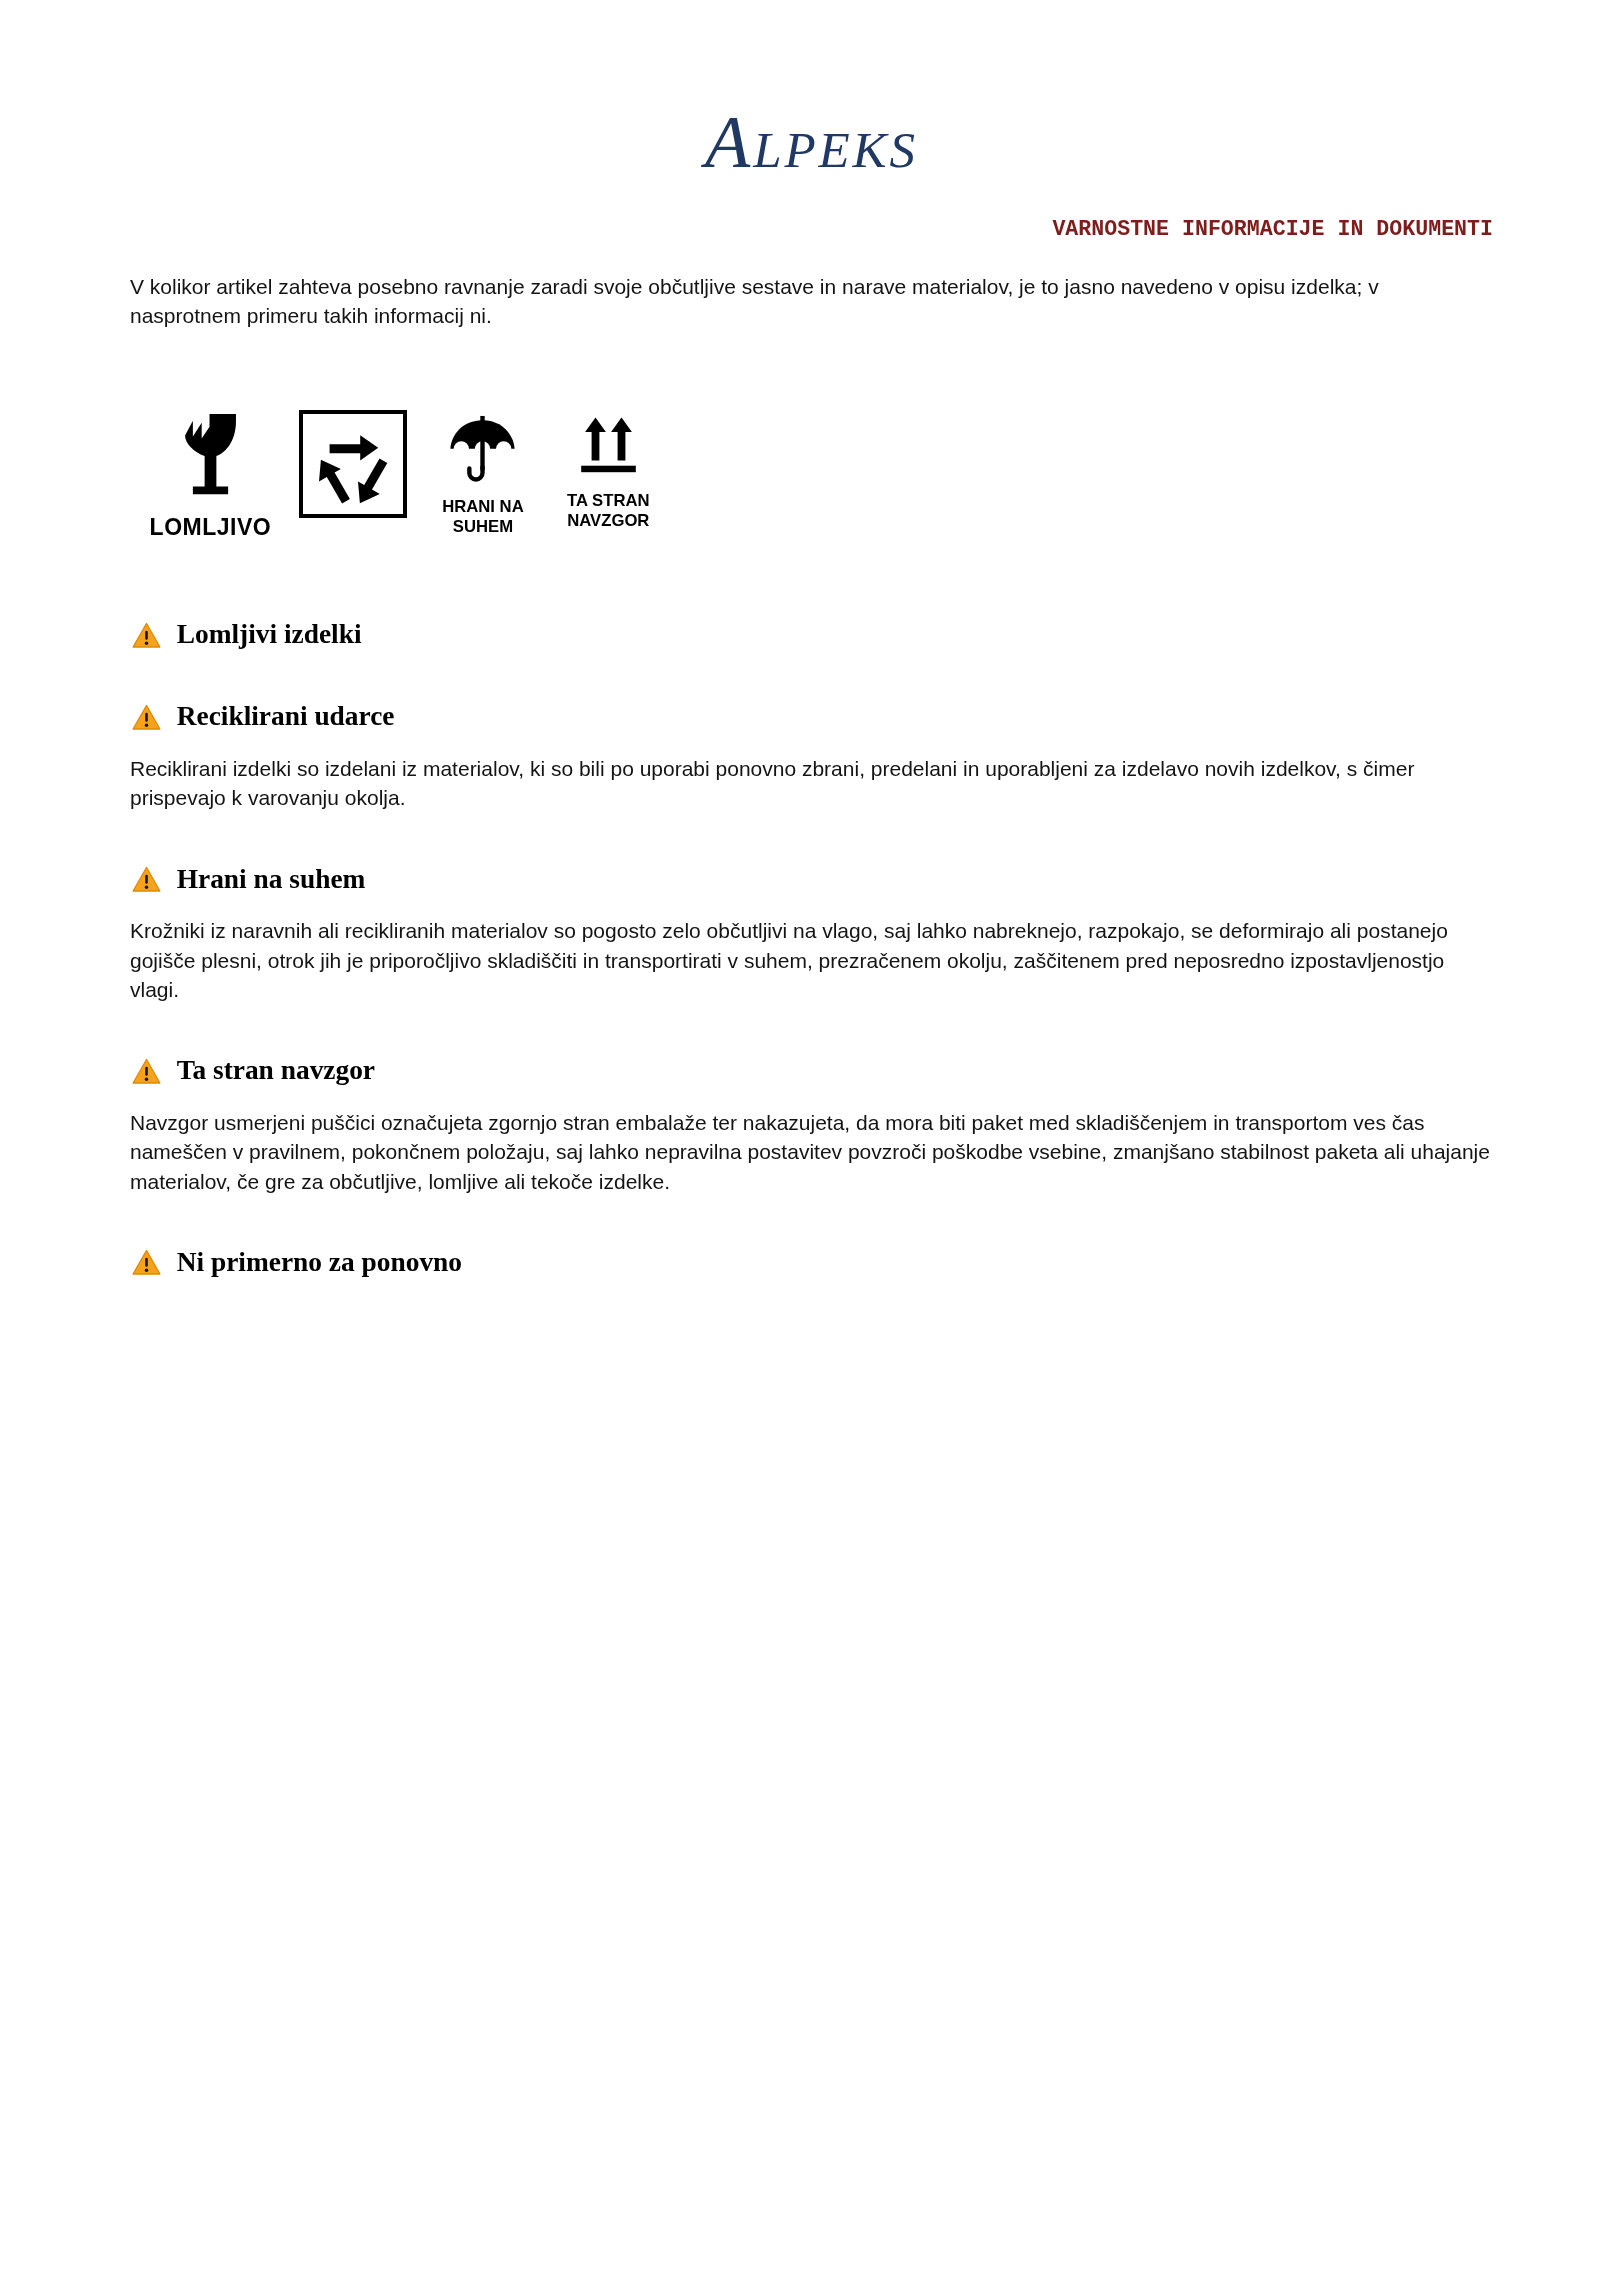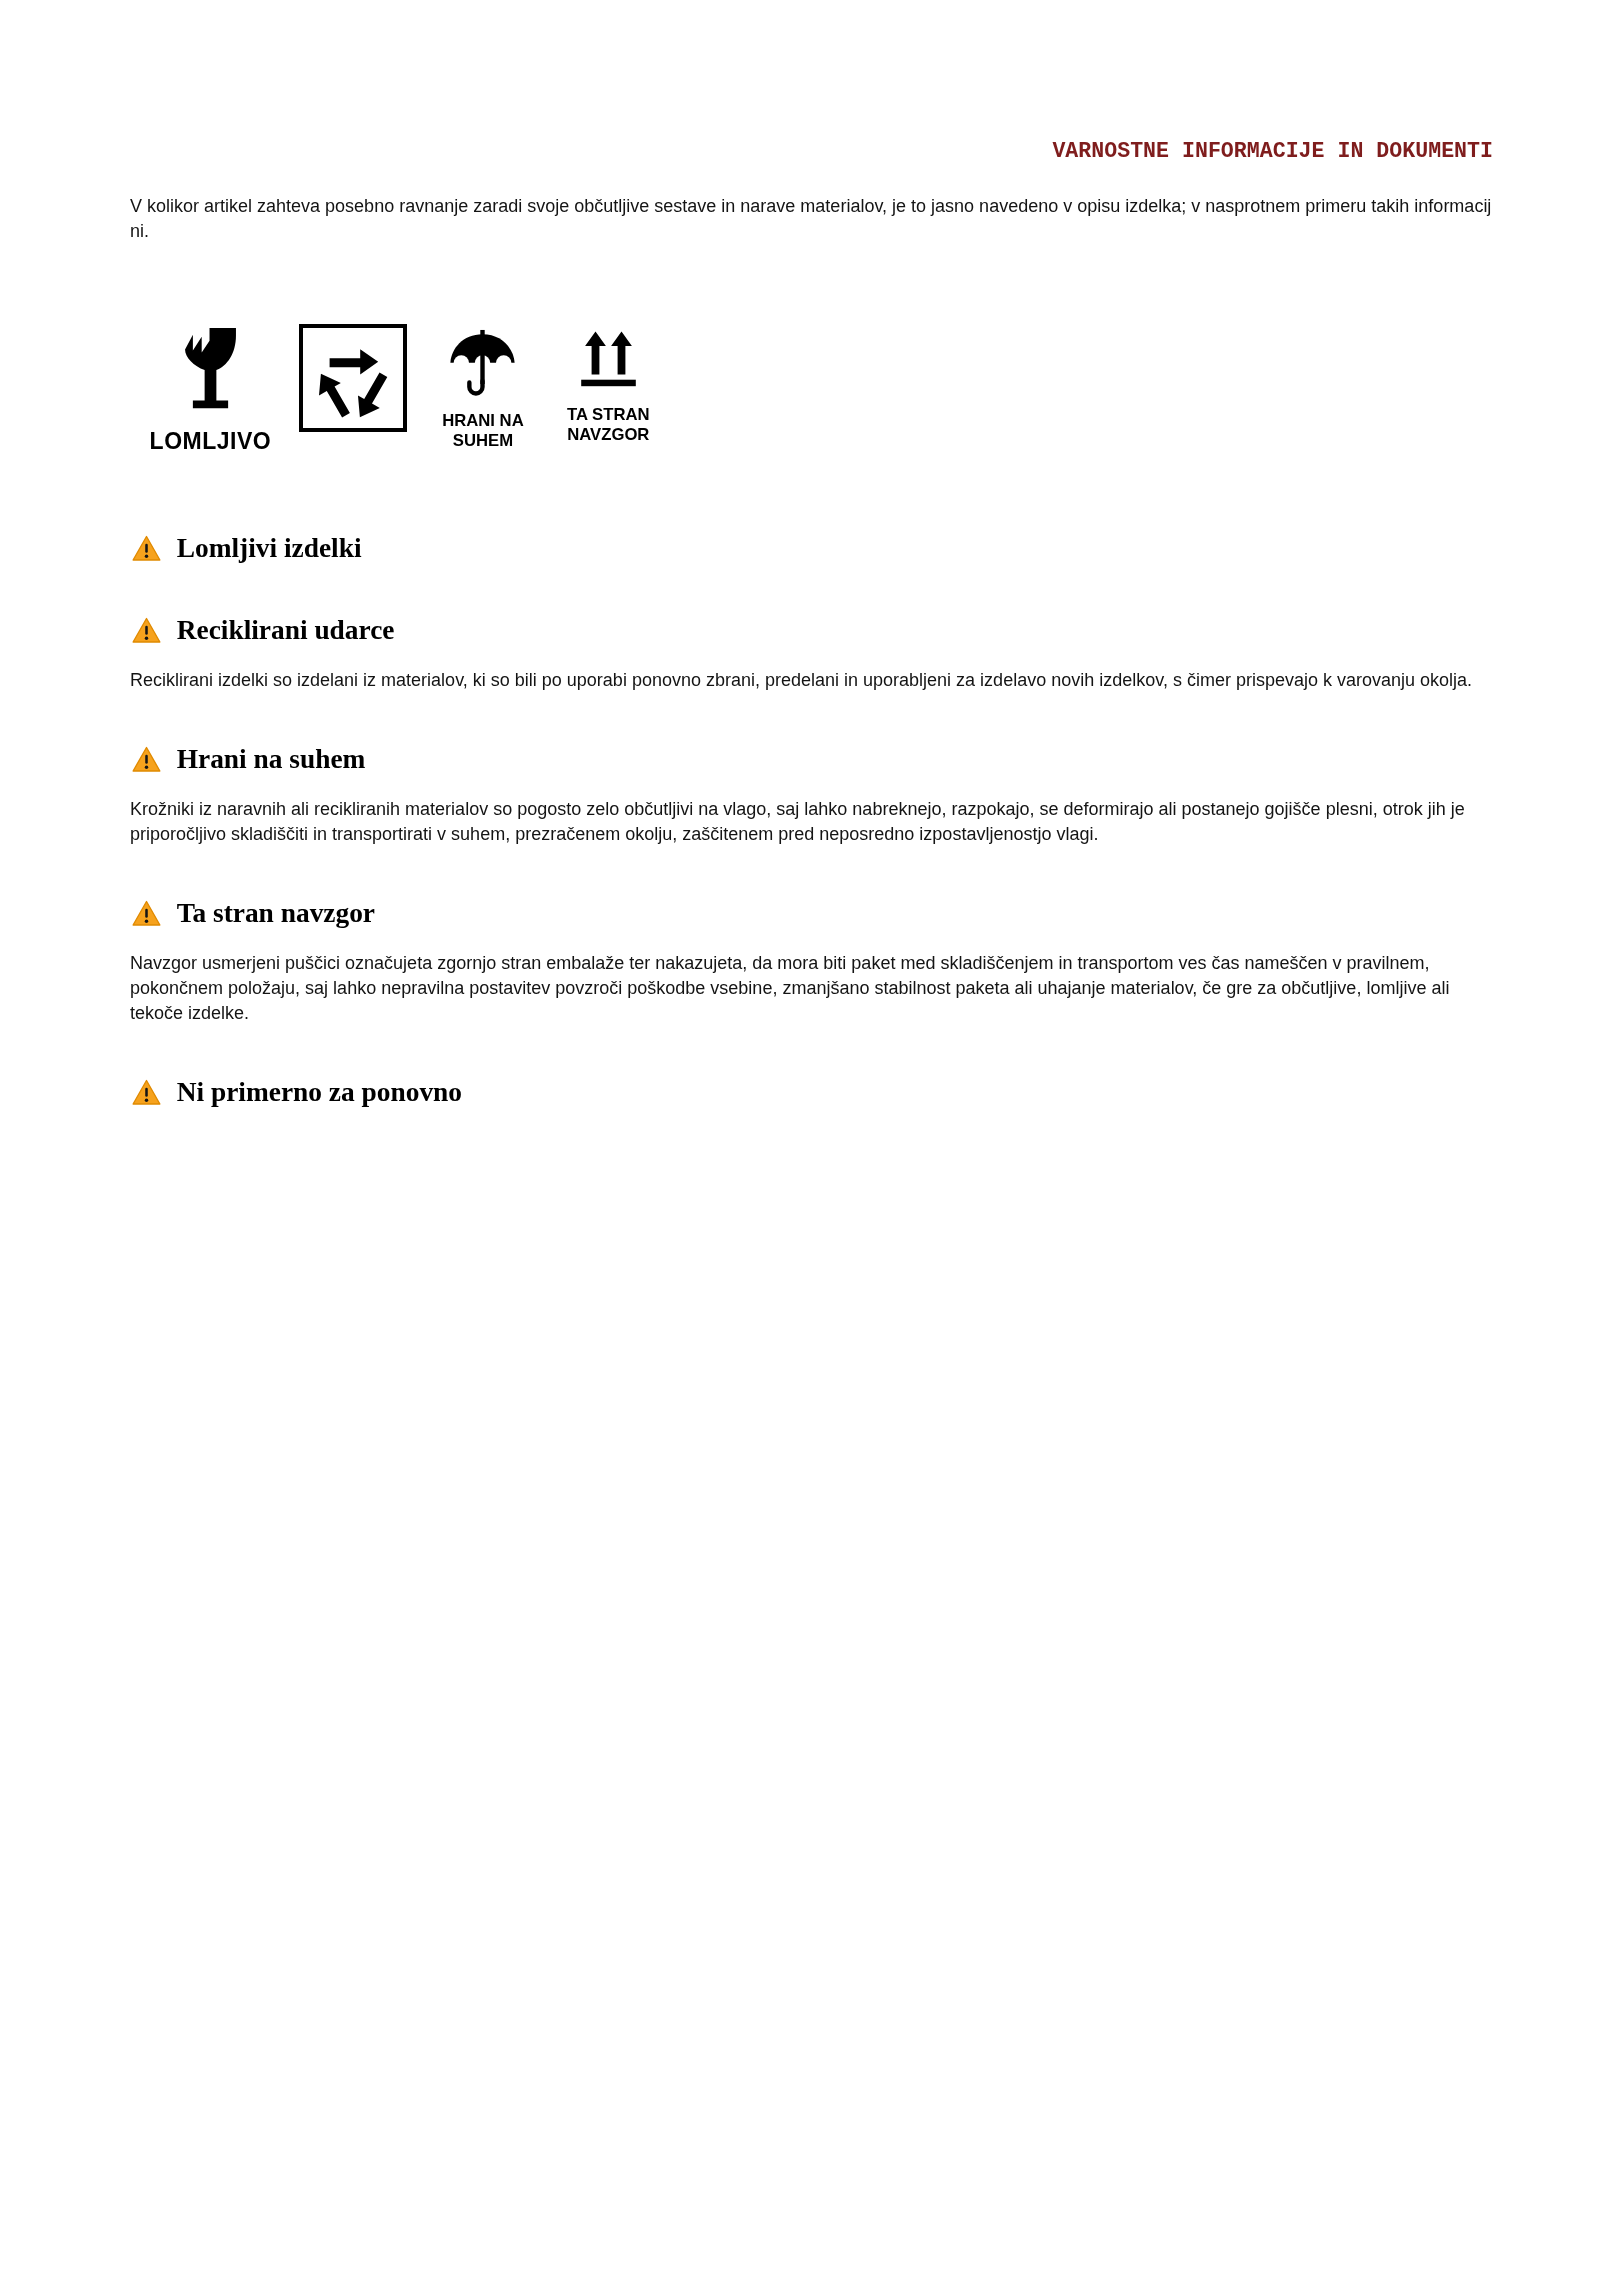--- a/index.html
+++ b/index.html
@@ -29,21 +29,21 @@
   .doc-title {
     text-align:right;
     font-size:21.6px;
     font-weight:700;
     margin-top:35px;
     color:#7f1d1d;
     font-family:Liberation Mono, monospace;
   }
 
   .body-text {
-    font-size:18px;
+    font-size:21px;
     line-height:1.4;
     margin-top:23.5px;
     max-width:1364px;
   }
   .intro { margin-top:31px; }
 
   .symbols-row {
     display:flex;
     align-items:flex-start;
     gap:27.4px;
@@ -79,20 +79,21 @@
     font-family:Liberation Serif, serif;
     font-size:27.4px; font-weight:700; color:#000;
   }
   .section .body-text { margin-top:21.6px; }
 </style>
 </head>
 <body>
 
 <div class="page">
 
+  <div class="logo">ALPEKS</div>
 
   <h1 class="doc-title">VARNOSTNE INFORMACIJE IN DOKUMENTI</h1>
 
   <p class="body-text intro">V kolikor artikel zahteva posebno ravnanje zaradi svoje občutljive sestave in narave materialov, je to jasno navedeno v opisu izdelka; v nasprotnem primeru takih informacij ni.</p>
 
   <div class="symbols-row">
 
     <div class="sym-cell sym-fragile">
       <svg viewBox="0 0 72 96" aria-hidden="true">
         <path fill="#000" d="M10,26 L18,11 L18,27 L27,13 L27,29 L35,17 L35,4 L62,4 L62,12

